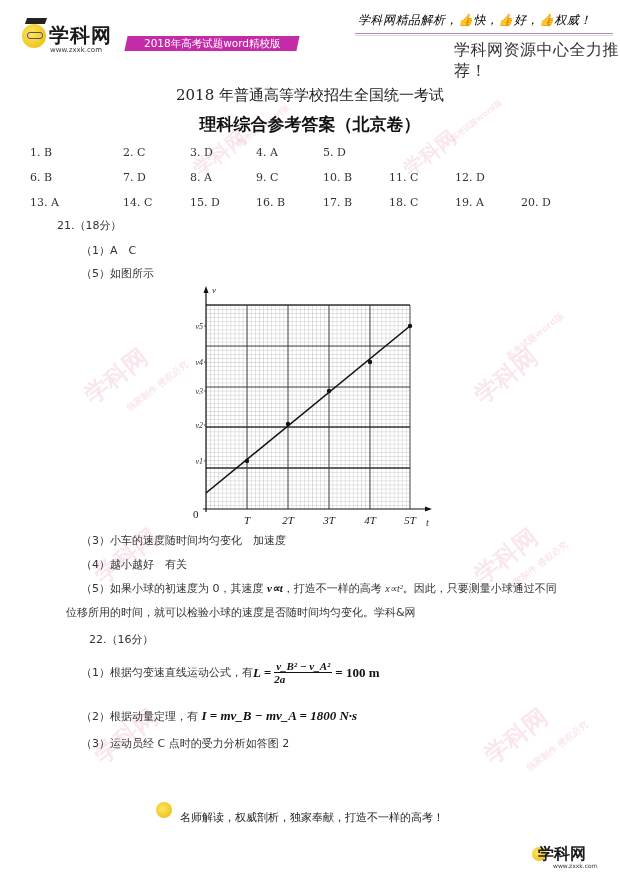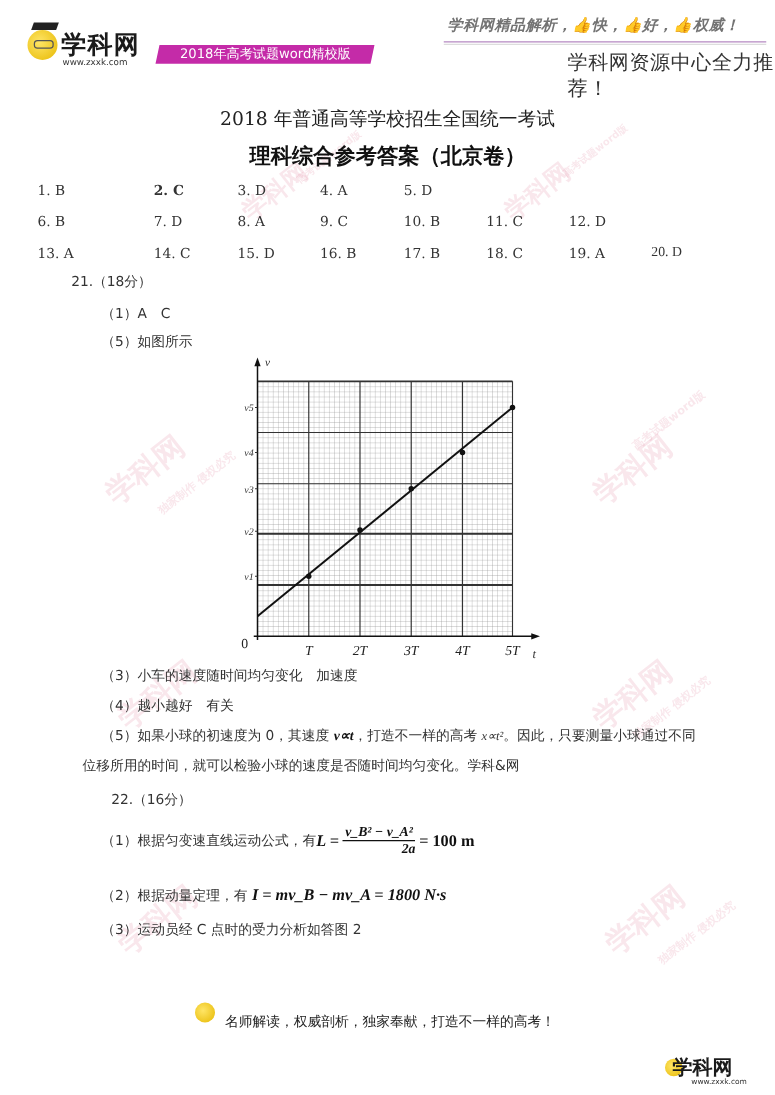--- a/index.html
+++ b/index.html
@@ -13,32 +13,32 @@
   .mascot { position:absolute; left:0; top:6px; width:24px; height:24px; border-radius:50%;
     background:radial-gradient(circle at 40% 40%, #ffe566, #e6b800); }
   .mascot::before { content:""; position:absolute; left:4px; top:-6px; width:20px; height:6px; background:#222; transform:skewX(-20deg); }
   .mascot-eyes { position:absolute; left:5px; top:8px; width:14px; height:5px; border:1px solid #555; border-radius:3px; }
   .logo-text { position:absolute; left:27px; top:4px; font-family:"DejaVu Sans", sans-serif; font-weight:bold; font-size:20px; color:#1a1a1a; letter-spacing:1px; }
   .logo-url { position:absolute; left:28px; top:28px; font-family:"DejaVu Sans", sans-serif; font-size:7px; color:#333; }
   .banner { left:126px; top:36px; width:172px; height:15px; background:#c42ba8; color:#fff;
     font-family:"DejaVu Sans", sans-serif; font-size:10.5px; line-height:15px; text-align:center;
     transform:skewX(-12deg); }
   .banner span { display:inline-block; transform:skewX(12deg); }
-  .slogan { left:358px; top:12px; font-family:"DejaVu Sans", sans-serif; font-size:12px; color:#737373; font-style:italic; font-weight:bold; letter-spacing:0.5px;text-align:right; }
+  .slogan { left:358px; top:12px; font-family:"DejaVu Sans", sans-serif; font-size:12px; color:#000000; font-style:italic; font-weight:normal; letter-spacing:0.5px;text-align:right; }
   .slogan-line { left:355px; top:33px; width:258px; height:1px; background:#b589c2; }
   .slogan-line2 { left:355px; top:35px; width:258px; height:1px; background:#ddd; }
   .sub-slogan { left:454px; top:40px; font-size:16px; color:#333; letter-spacing:0.5px; }
   
   .title1 { left:0; width:620px; top:86px; text-align:center; font-size:15px; color:#222; }
   .title2 { left:0; width:620px; top:113px; text-align:center; font-size:17px; font-weight:bold; color:#111; font-family:"DejaVu Sans", sans-serif; }
   
   .ans { font-size:11px; color:#333; font-family:"DejaVu Serif", serif; }
   .q { font-size:11px; color:#333; font-family:"DejaVu Sans", sans-serif; }
   .formula { font-family:"Liberation Serif", serif; font-weight:bold; font-style:italic; font-size:13px; color:#111; }
-  .frac { display:inline-block; vertical-align:middle; text-align:right; }
+  .frac { display:inline-block; vertical-align:middle; text-align:left; }
   .frac .num { display:block; border-bottom:1px solid #111; padding:0 2px; }
   .frac .den { display:block; }
   .plain-b { font-style:normal; font-weight:bold; }
   
   .wm { font-family:"DejaVu Sans", sans-serif; color:rgba(220,120,150,0.18); font-weight:bold; transform:rotate(-38deg); white-space:nowrap; }
   .footer-text { left:180px; top:810px; font-size:11px; color:#222; font-family:"DejaVu Sans", sans-serif; }
   .footer-mascot { left:156px; top:802px; width:16px; height:16px; border-radius:50%; background:radial-gradient(circle at 40% 40%, #ffe566, #e6b800); }
   .footer-logo { left:538px; top:844px; font-family:"DejaVu Sans", sans-serif; font-weight:bold; font-size:16px; color:#1a1a1a; }
   .footer-url { left:553px; top:862px; font-family:"DejaVu Sans", sans-serif; font-size:6px; color:#333; }
   .footer-logo-mascot { left:532px; top:847px; width:14px; height:14px; border-radius:50%; background:radial-gradient(circle at 40% 40%, #ffe566, #e6b800); }
@@ -73,41 +73,41 @@
 <div class="abs wm" style="left:500px;top:560px;font-size:9px;"><span>独家制作 侵权必究</span></div>
 <div class="abs wm" style="left:90px;top:720px;font-size:24px;"><span>学科网</span></div>
 <div class="abs wm" style="left:480px;top:720px;font-size:24px;"><span>学科网</span></div>
 <div class="abs wm" style="left:520px;top:740px;font-size:9px;"><span>独家制作 侵权必究</span></div>
 
 <div class="abs title1">2018 年普通高等学校招生全国统一考试</div>
 <div class="abs title2">理科综合参考答案（北京卷）</div>
 
 <div>
   <span class="abs ans" style="left:30px;top:146px;">1. B</span>
-  <span class="abs ans" style="left:123px;top:146px;font-weight:bold;">2. C</span>
+  <span class="abs ans" style="left:123px;top:146px;">2. C</span>
   <span class="abs ans" style="left:190px;top:146px;">3. D</span>
   <span class="abs ans" style="left:256px;top:146px;">4. A</span>
   <span class="abs ans" style="left:323px;top:146px;">5. D</span>
 
   <span class="abs ans" style="left:30px;top:171px;">6. B</span>
   <span class="abs ans" style="left:123px;top:171px;">7. D</span>
   <span class="abs ans" style="left:190px;top:171px;">8. A</span>
   <span class="abs ans" style="left:256px;top:171px;">9. C</span>
   <span class="abs ans" style="left:323px;top:171px;">10. B</span>
   <span class="abs ans" style="left:389px;top:171px;">11. C</span>
   <span class="abs ans" style="left:455px;top:171px;">12. D</span>
 
   <span class="abs ans" style="left:30px;top:196px;">13. A</span>
   <span class="abs ans" style="left:123px;top:196px;">14. C</span>
   <span class="abs ans" style="left:190px;top:196px;">15. D</span>
   <span class="abs ans" style="left:256px;top:196px;">16. B</span>
   <span class="abs ans" style="left:323px;top:196px;">17. B</span>
   <span class="abs ans" style="left:389px;top:196px;">18. C</span>
   <span class="abs ans" style="left:455px;top:196px;">19. A</span>
-  <span class="abs ans" style="left:521px;top:196px;font-family:Liberation Serif, serif;">20. D</span>
+  <span class="abs ans" style="left:521px;top:196px;">20. D</span>
 </div>
 
 <div class="abs q" style="left:57px;top:218px;">21.（18分）</div>
 <div class="abs q" style="left:81px;top:243px;">（1）A　C</div>
 <div class="abs q" style="left:81px;top:266px;">（5）如图所示</div>
 
 <svg class="abs" style="left:186px;top:282px;" width="260" height="248" viewBox="186 282 260 248">
   <defs>
     <pattern id="minor" x="206" y="305" width="4.08" height="4.08" patternUnits="userSpaceOnUse">
       <path d="M 4.08 0 L 0 0 0 4.08" fill="none" stroke="#8a8a8a" stroke-width="0.45"></path>

